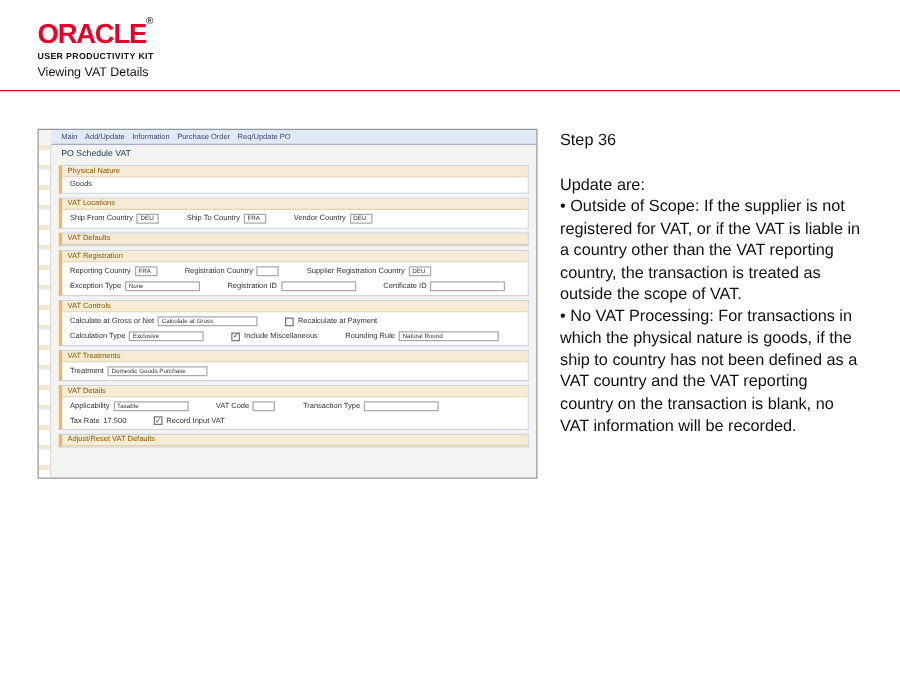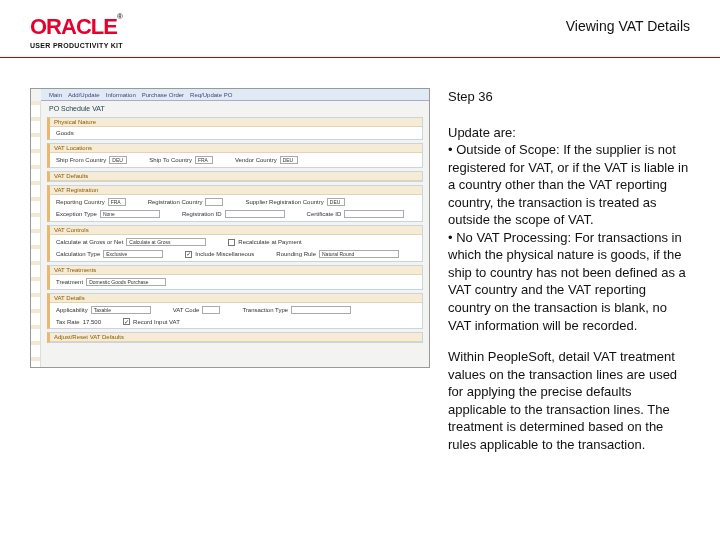--- a/index.html
+++ b/index.html
@@ -9,32 +9,33 @@
     height: 540px;
     background: #fff;
     position: relative;
   }
   .header {
     display: flex;
     justify-content: space-between;
     align-items: flex-start;
     padding: 14px 30px 8px 30px;
     border-bottom: 1px solid #cc0000;
+    flex-direction: column;
   }
   .logo-area { display: flex; flex-direction: column; }
   .oracle-logo {
     font-family: Arial, sans-serif;
     font-weight: bold;
     color: #e8002b;
     font-size: 22px;
     letter-spacing: -1px;
   }
   .oracle-logo sup { font-size: 8px; color: #333; vertical-align: top; position: relative; top: -2px;}
   .upk { font-size: 7px; font-weight: bold; letter-spacing: 0.3px; margin-top: 2px; color: #111;}
-  .page-title { font-size: 14px; color: #111; margin-top: 4px; }
+  .page-title { font-size: 10px; color: #111; margin-top: 4px; }
   .content {
     display: flex;
     align-items: flex-start;
     padding: 30px 30px 10px 30px;
   }
   .screenshot-col { width: 400px; flex: 0 0 400px; }
   .text-col { flex: 1; padding-left: 18px; font-size: 13px; color: #111; line-height: 1.35; }
   .step { margin-bottom: 18px; }
   .para { margin-bottom: 14px; }
   .para strong { font-weight: normal; }
@@ -263,15 +264,14 @@
     </div>
   </div>
 
   <div class="text-col">
     <div class="step">Step 36</div>
     <div class="para">
       <span>Update are:</span><br>
       • <strong>Outside of Scope</strong><span>: If the supplier is not registered for VAT, or if the VAT is liable in a country other than the VAT reporting country, the transaction is treated as outside the scope of VAT.</span><br>
       • <strong>No VAT Processing</strong><span>: For transactions in which the physical nature is goods, if the ship to country has not been defined as a VAT country and the VAT reporting country on the transaction is blank, no VAT information will be recorded.</span>
     </div>
-    <div class="para">Within PeopleSoft, detail VAT treatment values on the transaction lines are used for applying the precise defaults applicable to the transaction lines. The treatment is determined based on the rules applicable to the transaction.</div>
   </div>
 </div>
 
 </body></html>

